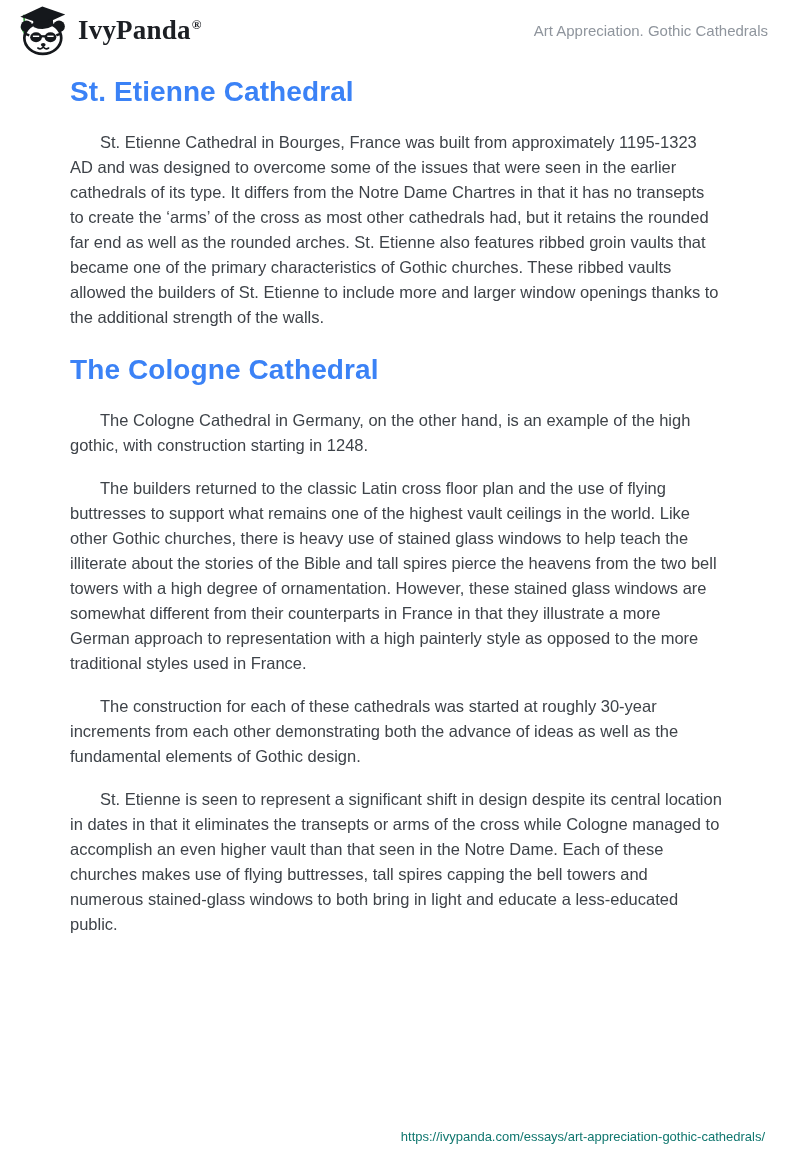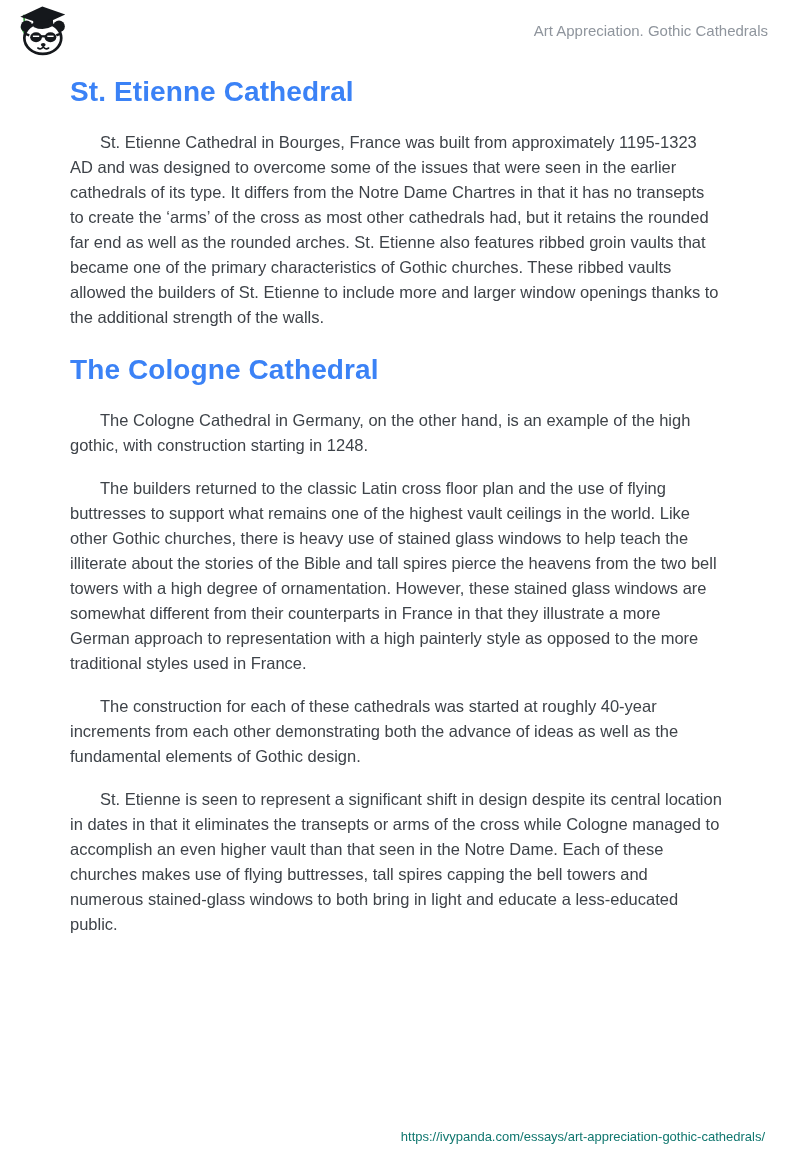--- a/index.html
+++ b/index.html
@@ -110,31 +110,32 @@
           <ellipse cx="24.5" cy="38" rx="6.5" ry="5.5" fill="#15181c"></ellipse>
           <ellipse cx="40.5" cy="38" rx="6.5" ry="5.5" fill="#15181c"></ellipse>
           <path d="M29.5 37 L36 37" stroke="#15181c" stroke-width="2.5"></path>
           <rect x="21" y="36.2" width="7" height="1.6" fill="#ffffff"></rect>
           <rect x="37" y="36.2" width="7" height="1.6" fill="#ffffff"></rect>
 
           <ellipse cx="32.5" cy="46.5" rx="2.6" ry="2" fill="#15181c"></ellipse>
           <path d="M32.5 48.5 q-2.5 4 -6 1.5 M32.5 48.5 q2.5 4 6 1.5" stroke="#15181c" stroke-width="1.8" fill="none" stroke-linecap="round"></path>
         </svg>
       </span>
+      <span class="brand-text"><span>IvyPanda</span><span class="brand-reg">®</span></span>
     </div>
     <div class="doc-title">Art Appreciation. Gothic Cathedrals</div>
   </div>
 
   <div class="content">
     <h1 class="first">St. Etienne Cathedral</h1>
     <p>St. Etienne Cathedral in Bourges, France was built from approximately 1195-1323 AD and was designed to overcome some of the issues that were seen in the earlier cathedrals of its type. It differs from the Notre Dame Chartres in that it has no transepts to create the ‘arms’ of the cross as most other cathedrals had, but it retains the rounded far end as well as the rounded arches. St. Etienne also features ribbed groin vaults that became one of the primary characteristics of Gothic churches. These ribbed vaults allowed the builders of St. Etienne to include more and larger window openings thanks to the additional strength of the walls.</p>
 
     <h1>The Cologne Cathedral</h1>
     <p>The Cologne Cathedral in Germany, on the other hand, is an example of the high gothic, with construction starting in 1248.</p>
     <p>The builders returned to the classic Latin cross floor plan and the use of flying buttresses to support what remains one of the highest vault ceilings in the world. Like other Gothic churches, there is heavy use of stained glass windows to help teach the illiterate about the stories of the Bible and tall spires pierce the heavens from the two bell towers with a high degree of ornamentation. However, these stained glass windows are somewhat different from their counterparts in France in that they illustrate a more German approach to representation with a high painterly style as opposed to the more traditional styles used in France.</p>
 
-    <p>The construction for each of these cathedrals was started at roughly 40-year increments from each other demonstrating both the advance of ideas as well as the fundamental elements of Gothic design.</p>
+    <p>The construction for each of these cathedrals was started at roughly 30-year increments from each other demonstrating both the advance of ideas as well as the fundamental elements of Gothic design.</p>
     <p>St. Etienne is seen to represent a significant shift in design despite its central location in dates in that it eliminates the transepts or arms of the cross while Cologne managed to accomplish an even higher vault than that seen in the Notre Dame. Each of these churches makes use of flying buttresses, tall spires capping the bell towers and numerous stained-glass windows to both bring in light and educate a less-educated public.</p>
   </div>
 
   <div class="footer">https://ivypanda.com/essays/art-appreciation-gothic-cathedrals/</div>
 
 </div>
 
 </body></html>

